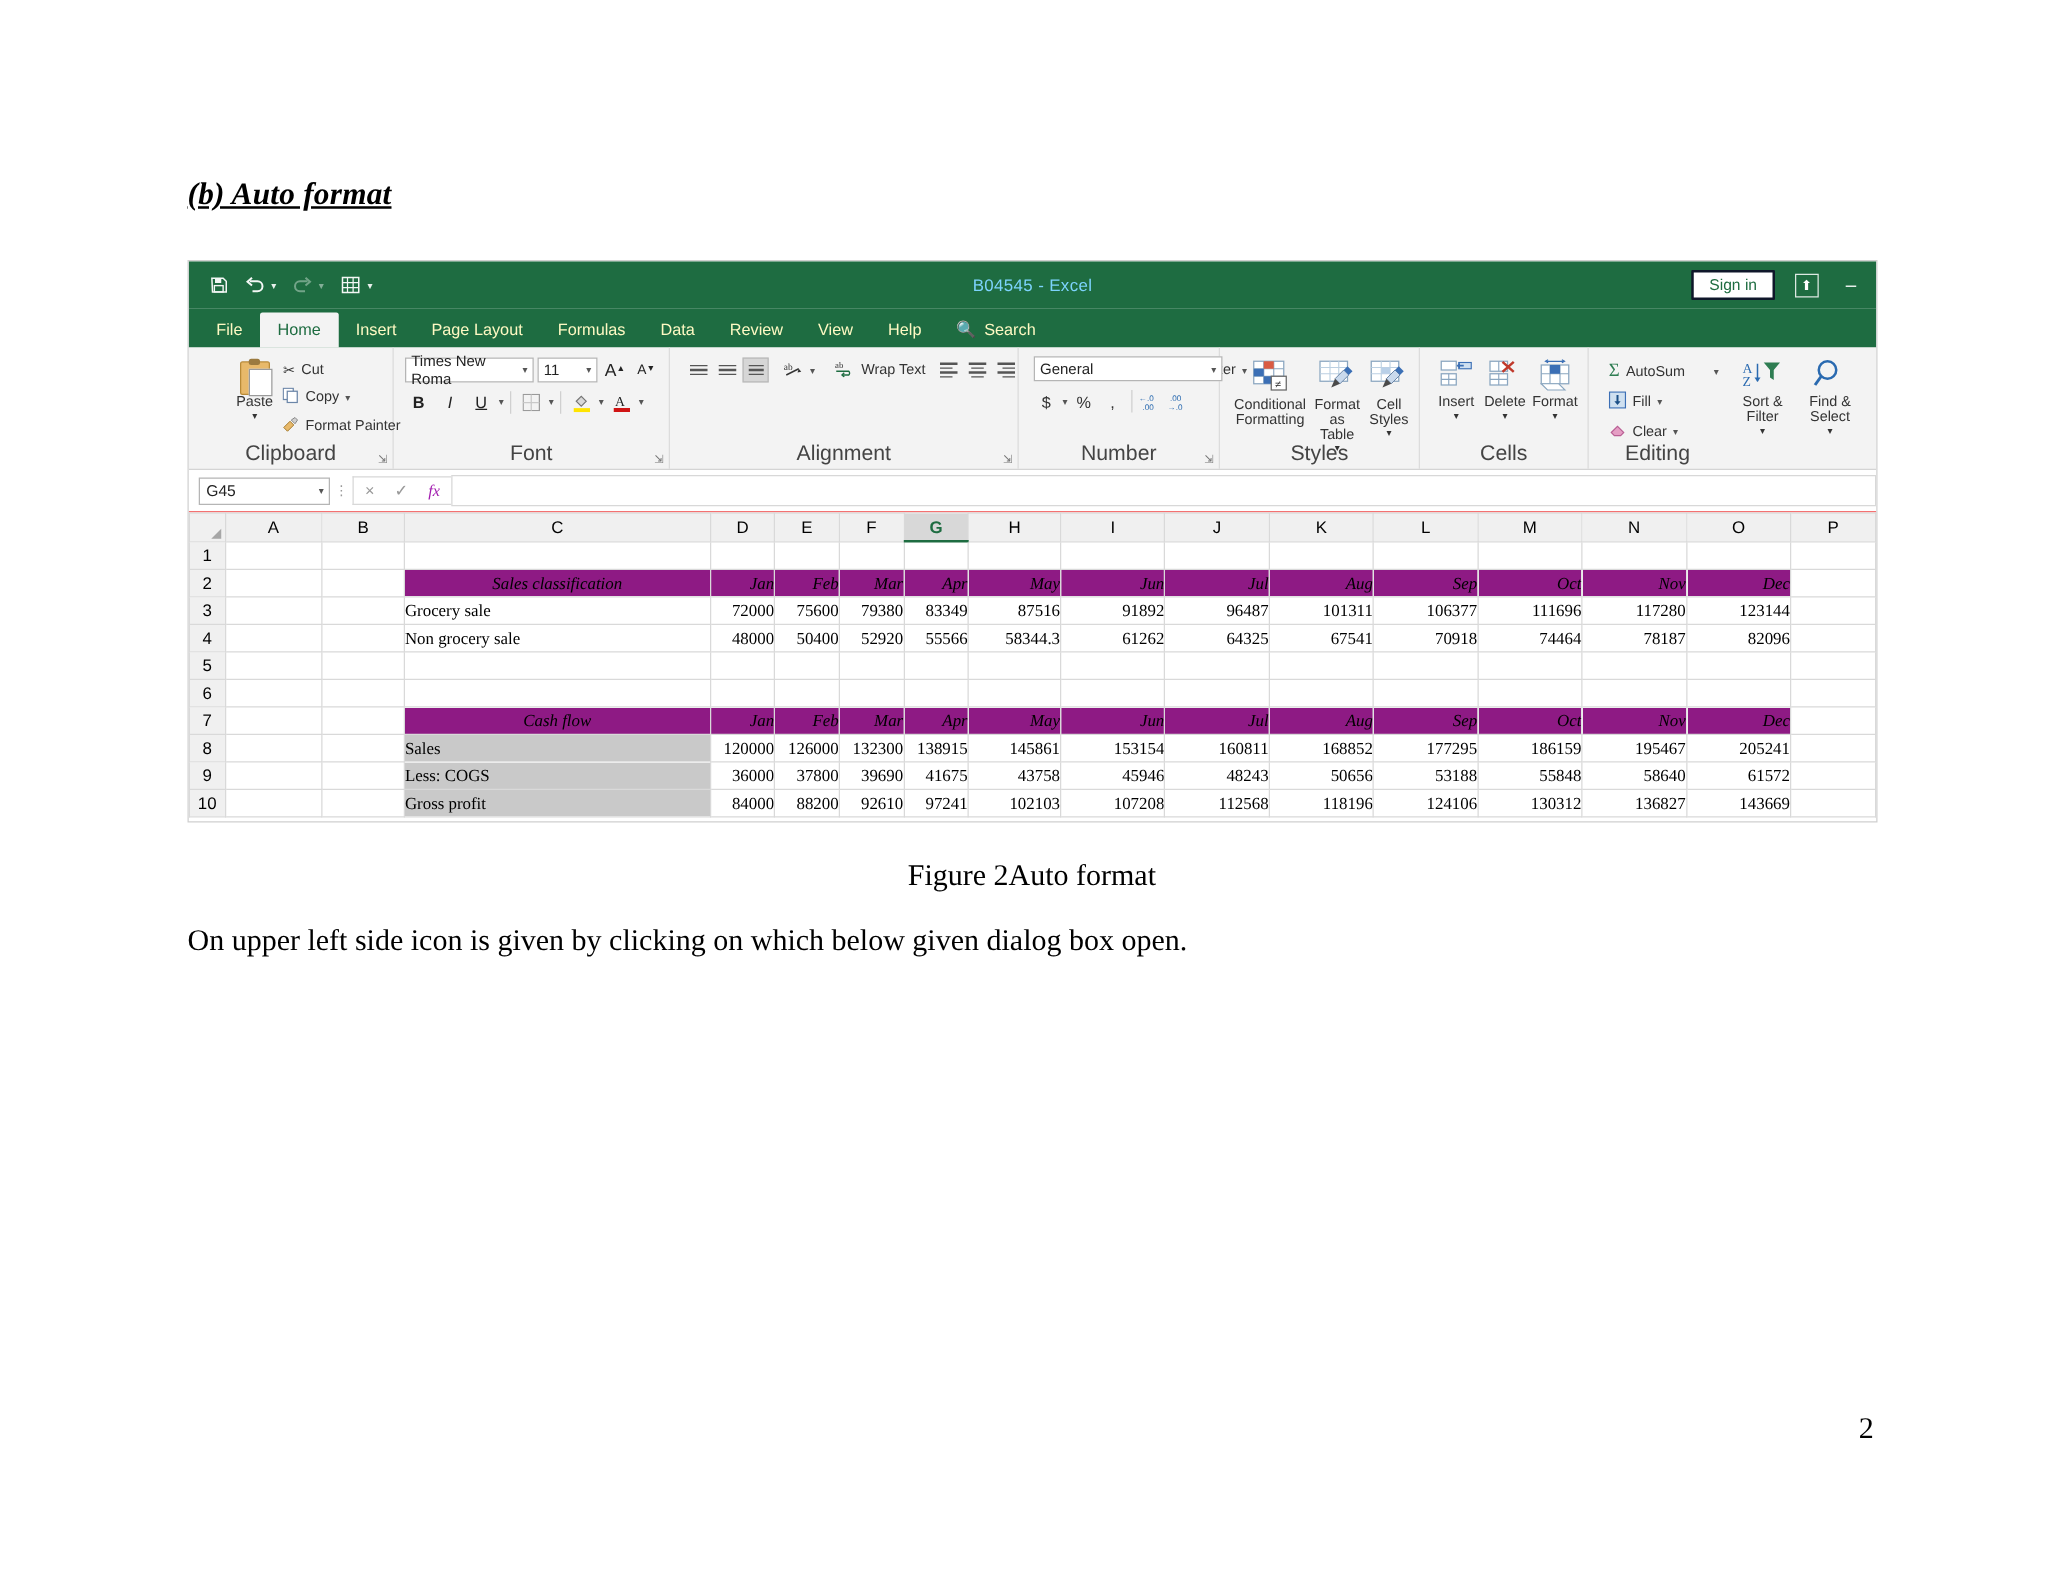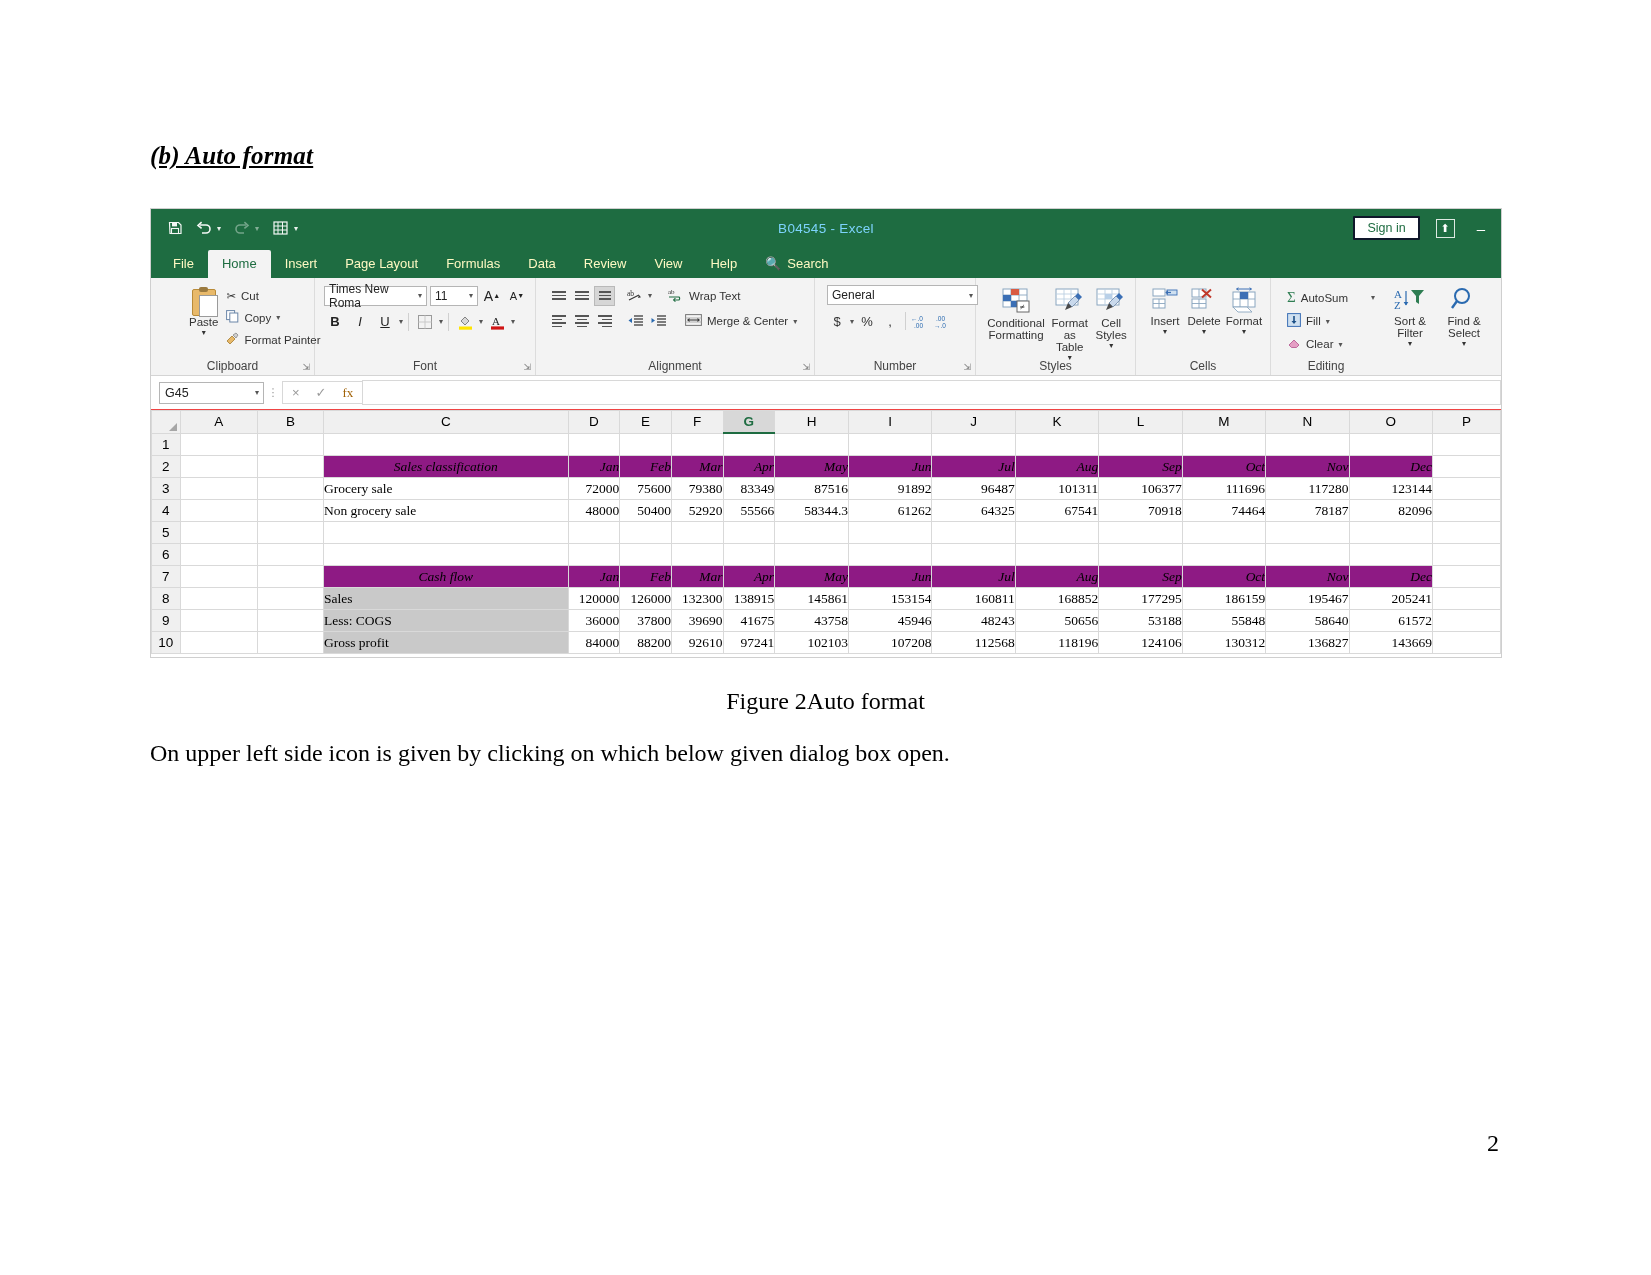--- a/index.html
+++ b/index.html
@@ -59,21 +59,21 @@
   .tab.search .mag{font-size:13px;}
   
   .ribbon{
     height:97px;background:#f3f3f3;display:flex;position:relative;
     border-bottom:1px solid #d4d4d4;
   }
   .grp{position:relative;display:flex;flex-direction:column;justify-content:flex-start;
        padding:4px 6px 0;border-right:1px solid #dcdcdc;}
   .grp .glabel{
     position:absolute;bottom:2px;left:0;right:0;text-align:center;
-    font-size:12px;color:#444;
+    font-size:17px;color:#444;
   }
   .grp .dlg{position:absolute;bottom:3px;right:4px;font-size:9px;color:#777;}
   .gbody{display:flex;gap:4px;padding-top:3px;}
   .btn-ico{font-size:11.5px;color:#333;display:flex;align-items:center;gap:5px;padding:2px 4px;white-space:nowrap;}
   .col{display:flex;flex-direction:column;gap:3px;}
   .bigbtn{display:flex;flex-direction:column;align-items:center;justify-content:flex-start;
           width:52px;font-size:11.5px;color:#333;padding-top:2px;}
   .bigbtn .cap{text-align:center;line-height:12px;}
   .bigbtn .car{font-size:8px;}
   
@@ -112,21 +112,21 @@
   
   .formulabar{height:33px;background:#fff;display:flex;align-items:center;border-bottom:1px solid #ef4444;padding:0 0 0 8px;}
   .namebox{
     width:105px;height:22px;border:1px solid #b5b5b5;background:#fff;display:flex;align-items:center;
     font-size:12.5px;color:#222;padding:0 5px;position:relative;box-sizing:border-box;
   }
   .namebox .car{position:absolute;right:4px;font-size:8px;color:#555;}
   .fbdots{width:18px;text-align:center;color:#999;font-size:11px;}
   .fbicons{display:flex;align-items:center;gap:16px;border:1px solid #d8d8d8;border-right:none;height:23px;padding:0 9px;box-sizing:border-box;background:#fff;}
   .fbicons span{color:#9a9a9a;font-size:13px;}
-  .fbicons .fx{color:#a16207;font-family:"Liberation Serif",serif;}
+  .fbicons .fx{color:#a21caf;font-style:italic;font-family:"Liberation Serif",serif;}
   .fbinput{flex:1;height:23px;border:1px solid #d8d8d8;background:#fff;}
   
   .gridwrap{position:relative;background:#fff;}
   table.sheet{border-collapse:collapse;table-layout:fixed;font-family:"Liberation Serif", serif;}
   table.sheet td,table.sheet th{
     border:1px solid #d9d9d9;font-weight:normal;padding:0;height:21px;
     font-size:13.5px;color:#000;overflow:hidden;white-space:nowrap;
   }
   .colhead{
     background:#f0f0f0;text-align:center;font-size:12px;color:#444;height:19px;
@@ -318,21 +318,21 @@
               </svg>
           </div>
           <span class="caret">▾</span>
         </div>
       </div>
       <div class="glabel">Font</div>
       <div class="dlg">⇲</div>
     </div>
 
     <div class="grp" style="width:266px">
-      <div class="gbody" style="flex-direction:column;gap:5px;padding-left:6px">
+      <div class="gbody" style="gap:5px;padding-left:6px">
         <div class="alrow">
           <div class="abtn">
               <span class="lines">
                 <i style="width:14px"></i>
                 <i style="width:14px"></i>
                 <i style="width:14px"></i>
               </span>
             </div>
           <div class="abtn">
               <span class="lines">

